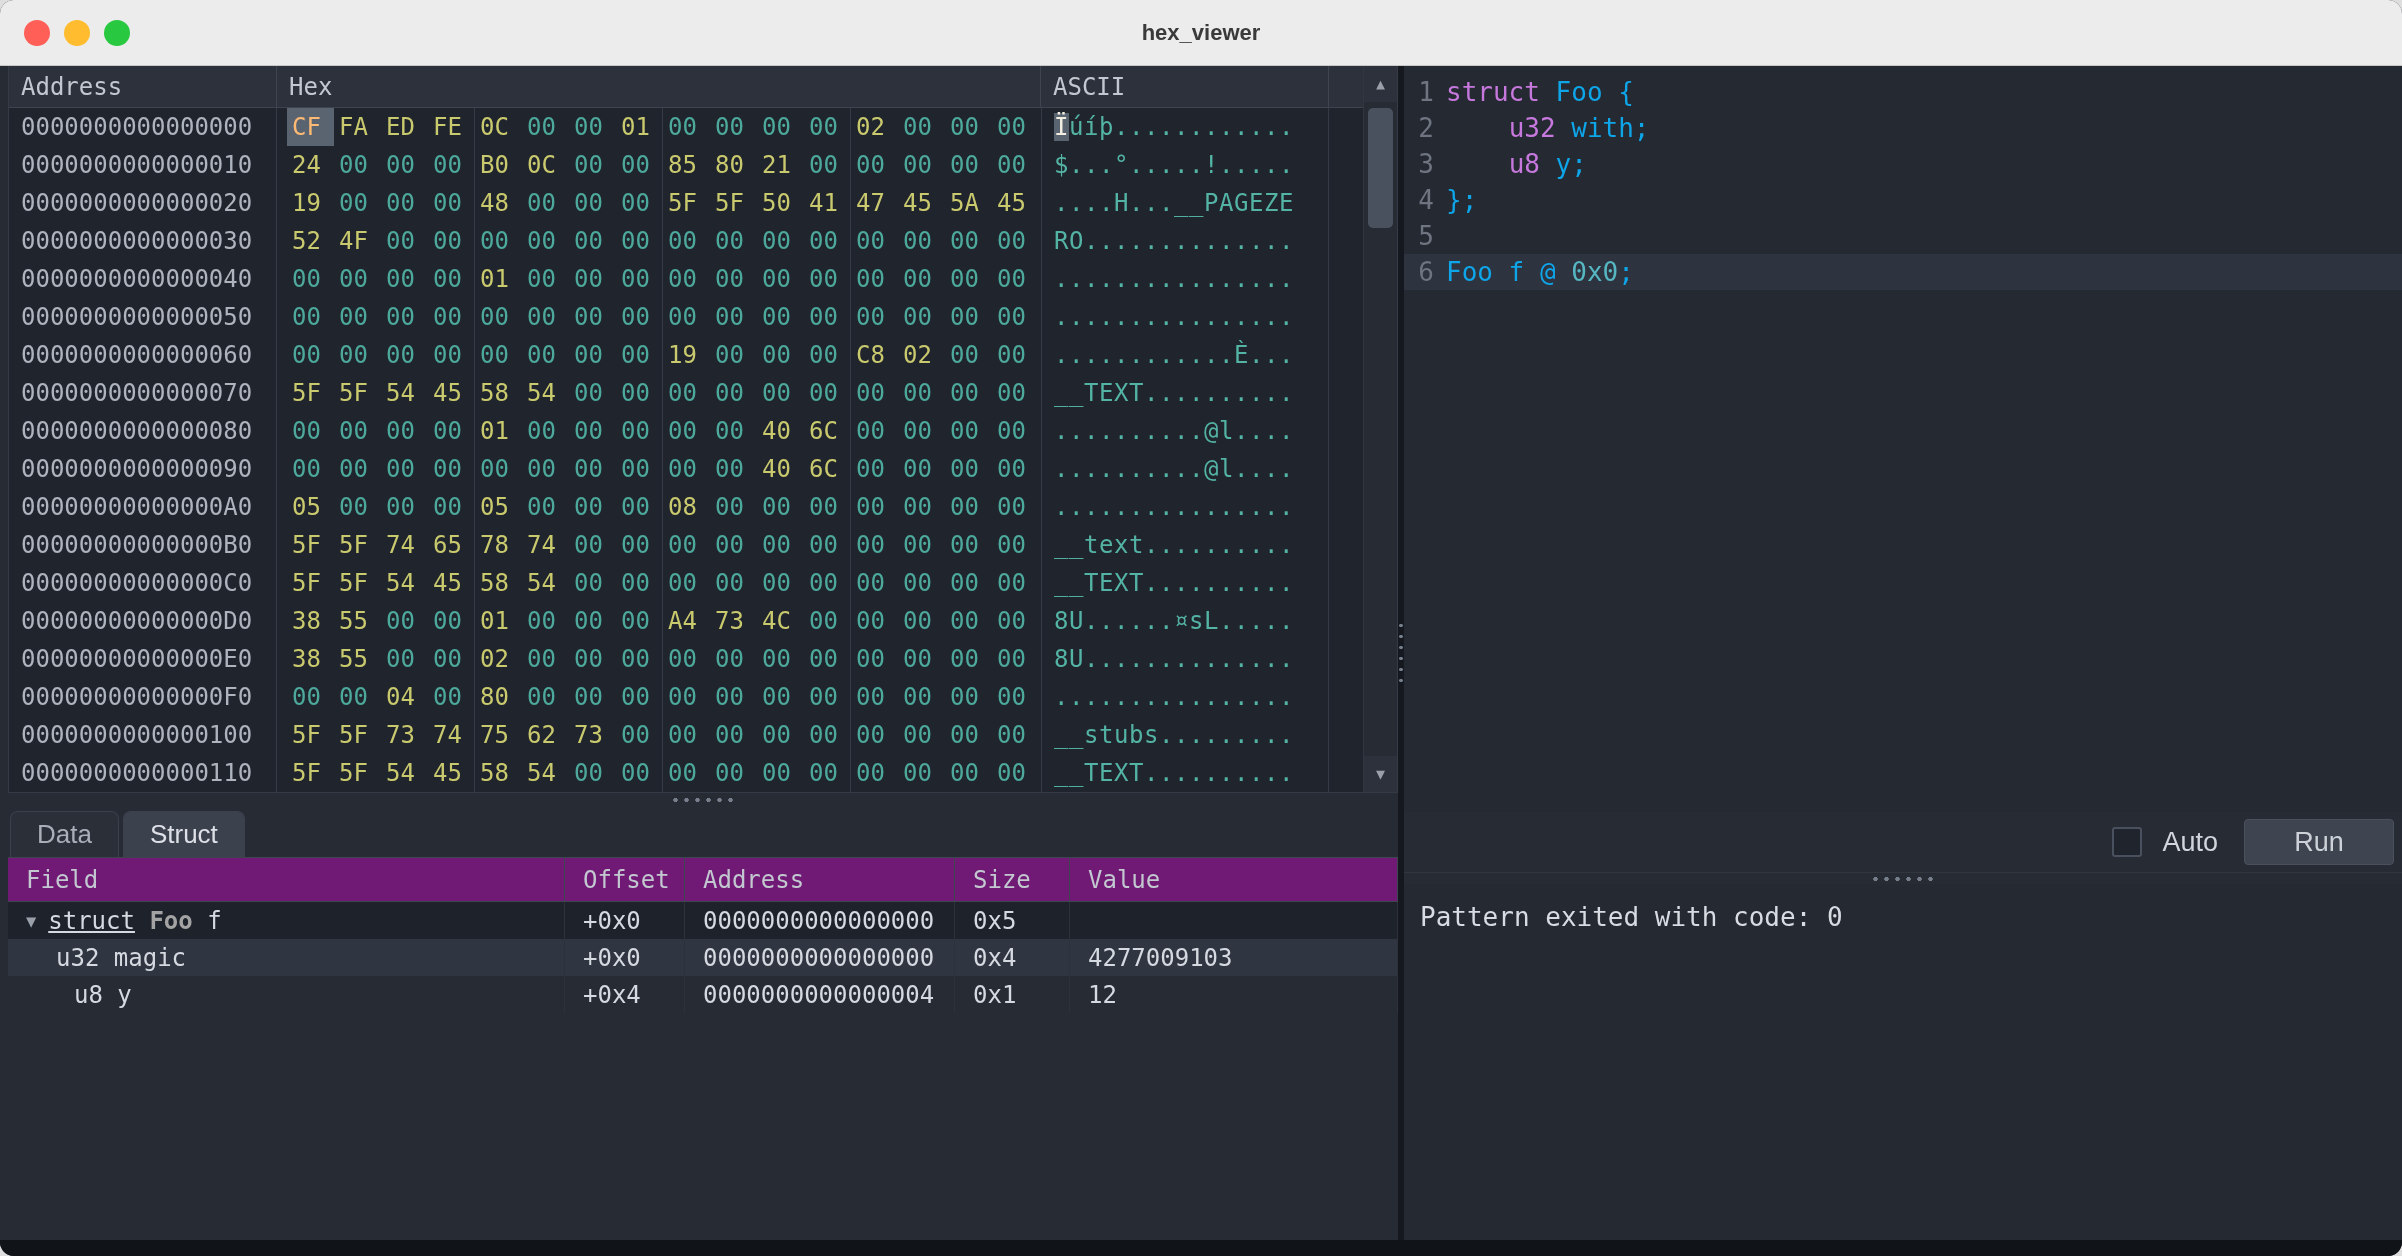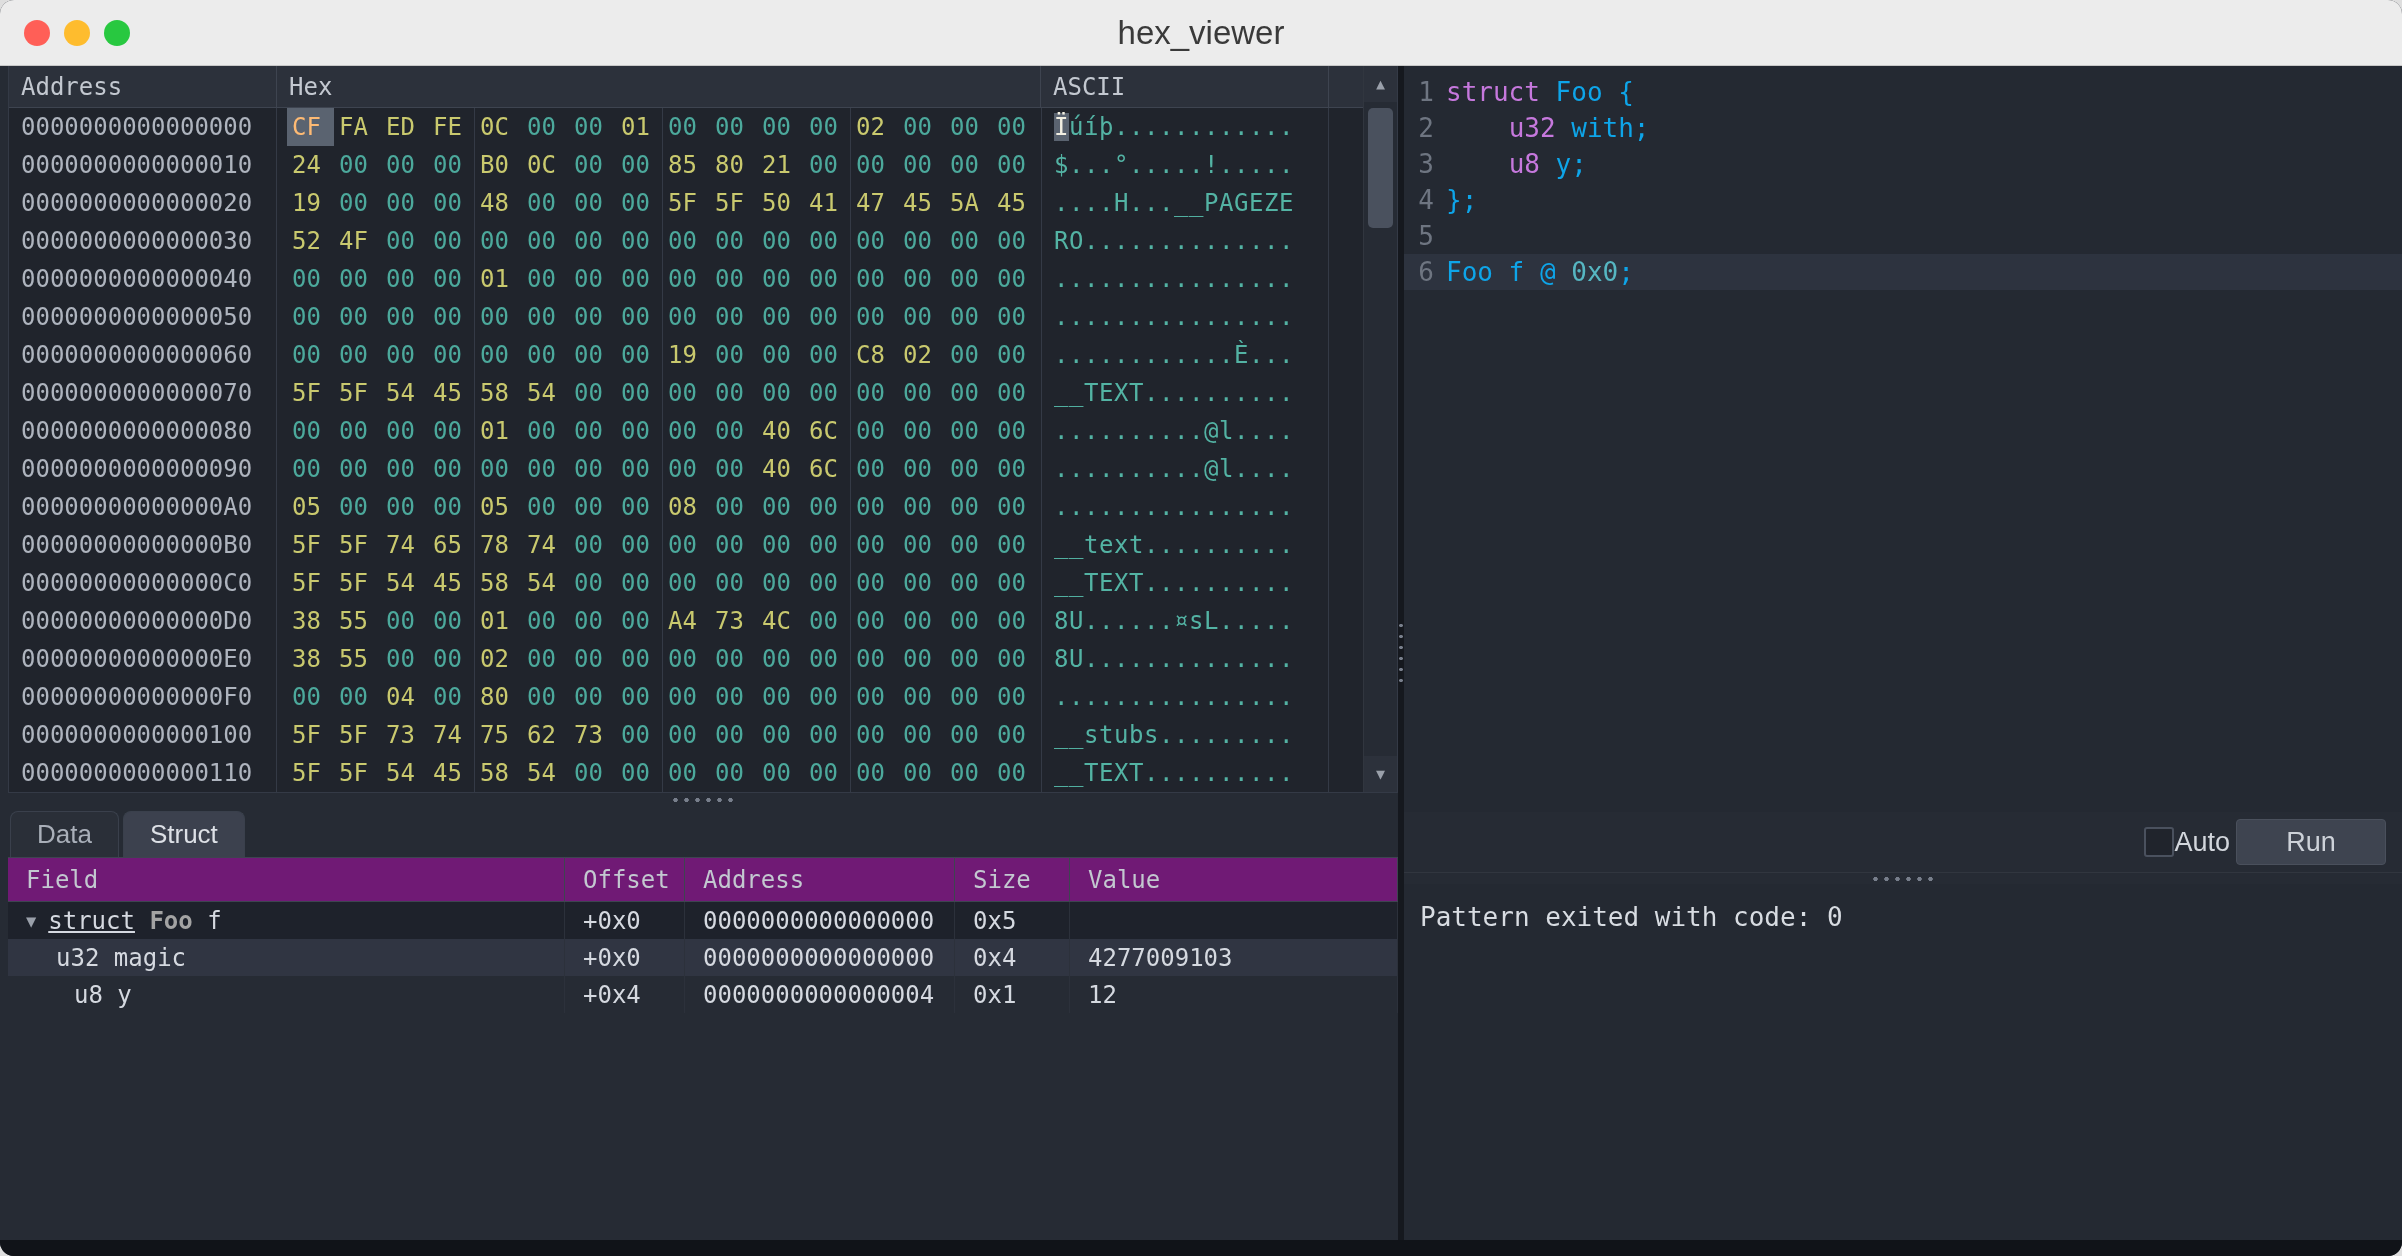--- a/index.html
+++ b/index.html
@@ -10,22 +10,22 @@
   html,body{ width:2402px; height:1256px; background:#DEDEDE; overflow:hidden;
     font-family:"DejaVu Sans Mono", monospace; }
   .window{ width:2402px; height:1256px; border-radius:14px; overflow:hidden;
     display:flex; flex-direction:column; background:#262B34; }
 
   
   .titlebar{ flex:0 0 66px; background:#ECECEC; border-bottom:1px solid #C8C8C8;
     position:relative; display:flex; align-items:center; justify-content:center; }
   .lights{ position:absolute; left:24px; top:20px; display:flex; gap:14px; }
   .light{ width:26px; height:26px; border-radius:50%; background:#bbb; }
-  .title{ font-family:"Liberation Sans", sans-serif; font-weight:normal;
-    font-size:33px; color:#3A3A3A; }
+  .title{ font-family:"Liberation Sans", sans-serif; font-weight:bold;
+    font-size:22px; color:#3A3A3A; }
 
   
   .main{ flex:1; display:flex; min-height:0; }
   .left{ flex:0 0 1398px; padding-left:8px; display:flex; flex-direction:column; min-width:0; }
   .vsep{ flex:0 0 6px; background:#15181E; display:flex; align-items:center; justify-content:center; }
   .right{ flex:1; display:flex; flex-direction:column; min-width:0; }
 
   
   .hexpanel{ flex:0 0 726px; background:#20242C; position:relative;
     border:1px solid #343A46; border-top:none; }
@@ -96,21 +96,21 @@
   
   .editor{ flex:0 0 746px; background:#242932; padding-top:8px; overflow:hidden; }
   .eline{ height:36px; display:flex; align-items:center; }
   .eline.hl{ background:#2D333F; }
   .lnum{ flex:0 0 24px; text-align:right; color:#6E7581; font-size:26px; margin-left:6px; }
   .code{ white-space:pre; font-size:26px; color:#D8DCE2; margin-left:12px; }
   .seg-kw{ color:var(--c-kw); }
   .seg-num{ color:var(--c-num); }
   .seg-p{ color:#0ea5e9; }
   .controls{ flex:0 0 60px; display:flex; align-items:center; justify-content:flex-end;
-    background:#262B34; padding-right:16px; gap:0;text-align:right; }
+    background:#262B34; padding-right:8px; gap:20px;text-align:right; }
   .checkbox{ width:30px; height:30px; background:#20242C; border:2px solid #4A515E;
     border-radius:3px; }
   .autolabel{ font-family:"Liberation Sans", sans-serif; font-size:27px; color:#D2D6DC; }
   .runbtn{ width:150px; height:46px; background:#3E4450; border:1px solid #4A505C;
     border-radius:4px; display:flex; align-items:center; justify-content:center;
     font-family:"Liberation Sans", sans-serif; font-size:27px; color:#CDD2D9; margin-left:6px; }
   .rsplit{ flex:0 0 12px; display:flex; align-items:center; justify-content:center;
     background:#262B34; border-top:1px solid #31363F; }
   .console{ flex:1; background:#242932; padding:18px 0 0 16px; font-size:26px; color:#D8DCE2; }
 

